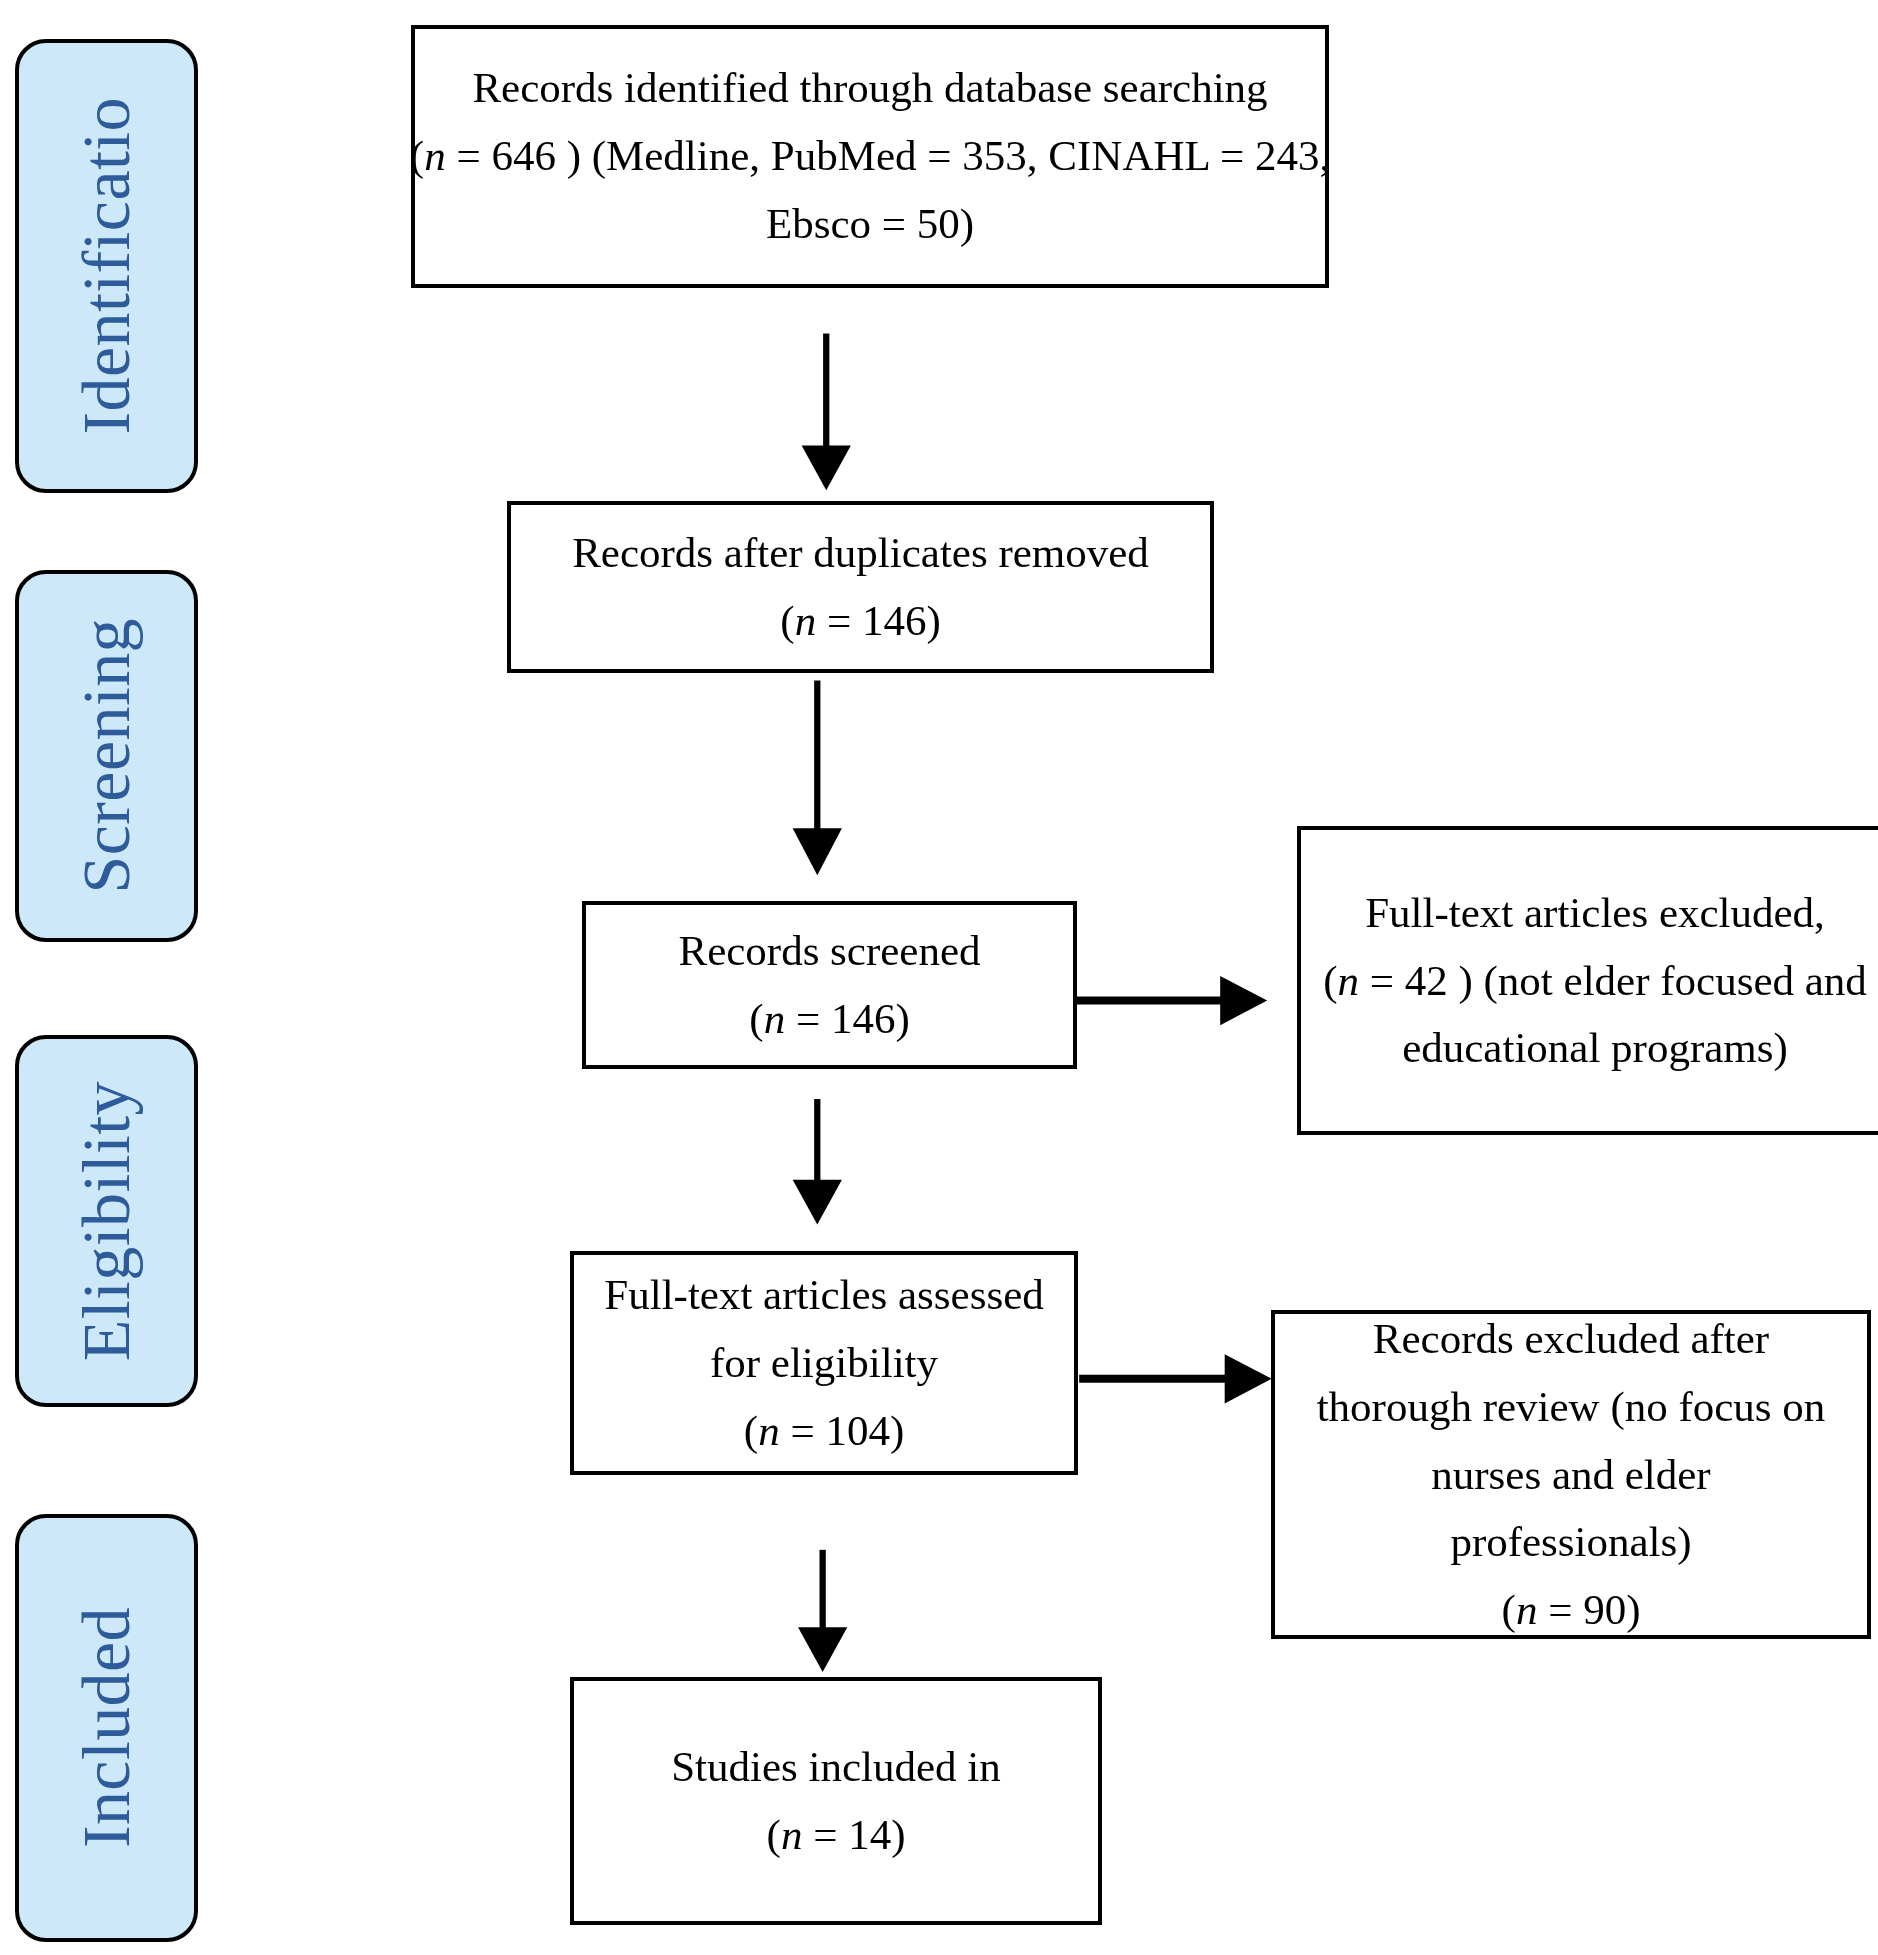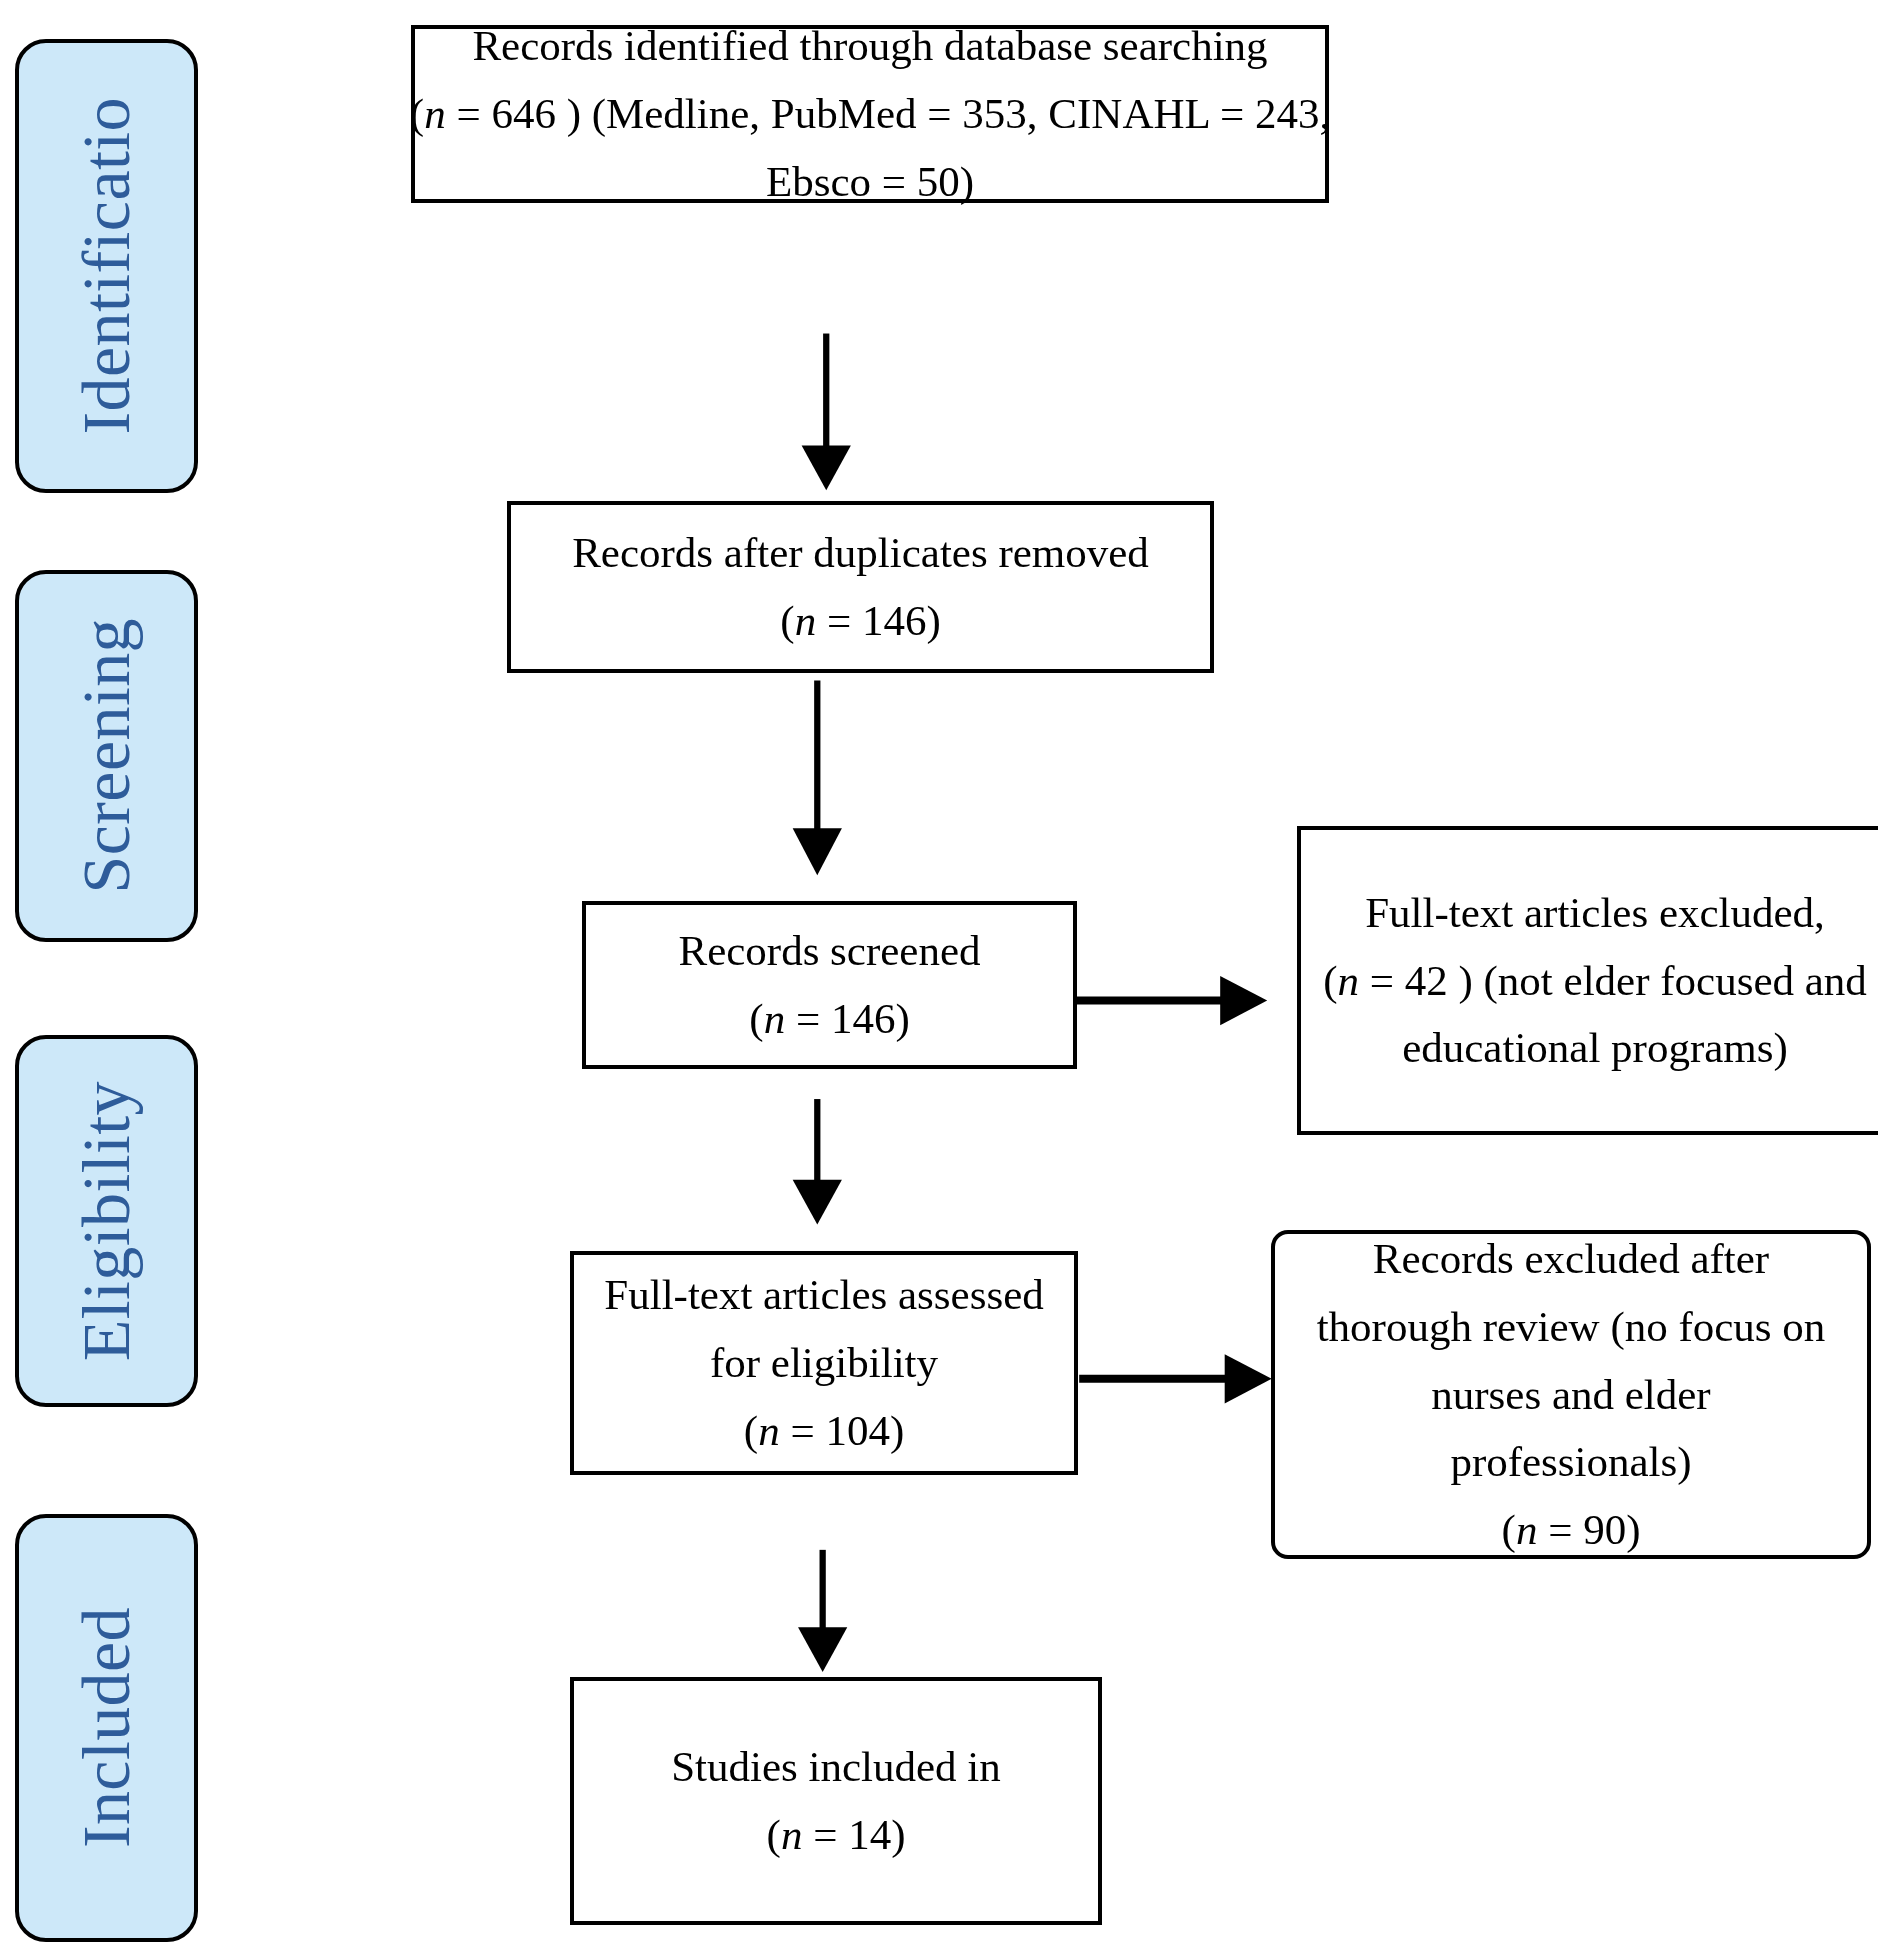--- a/index.html
+++ b/index.html
@@ -120,21 +120,21 @@
   </div>
 
   <div class="stage-tab" style="left:14.8px; top:1035px; width:183px; height:372px;">
     <span class="stage-tab-label">Eligibility</span>
   </div>
 
   <div class="stage-tab" style="left:14.8px; top:1514px; width:183px; height:428px;">
     <span class="stage-tab-label">Included</span>
   </div>
 
-  <div class="flow-box" style="left:411px; top:24.6px; width:918px; height:178px;align-items:center;">
+  <div class="flow-box" style="left:411px; top:24.6px; width:918px; height:263px;align-items:center;">
     <div class="flow-line">Records identified through database searching</div>
     <div class="flow-line">(<span class="it">n</span> = 646 ) (Medline, PubMed = 353, CINAHL = 243,</div>
     <div class="flow-line">Ebsco = 50)</div>
   </div>
 
   <div class="flow-box" style="left:507px; top:501px; width:707px; height:172px;">
     <div class="flow-line">Records after duplicates removed</div>
     <div class="flow-line">(<span class="it">n</span> = 146)</div>
   </div>
 
@@ -148,21 +148,21 @@
     <div class="flow-line">(<span class="it">n</span> = 42 ) (not elder focused and</div>
     <div class="flow-line">educational programs)</div>
   </div>
 
   <div class="flow-box" style="left:570px; top:1251px; width:508px; height:224px;">
     <div class="flow-line">Full-text articles assessed</div>
     <div class="flow-line">for eligibility</div>
     <div class="flow-line">(<span class="it">n</span> = 104)</div>
   </div>
 
-  <div class="flow-box" style="left:1271px; top:1230px; width:600px; height:329px;border-radius:17px;">
+  <div class="flow-box" style="left:1271px; top:1310px; width:600px; height:329px;">
     <div class="flow-line">Records excluded after</div>
     <div class="flow-line">thorough review (no focus on</div>
     <div class="flow-line">nurses and elder</div>
     <div class="flow-line">professionals)</div>
     <div class="flow-line">(<span class="it">n</span> = 90)</div>
   </div>
 
   <div class="flow-box" style="left:570px; top:1677px; width:532px; height:248px;">
     <div class="flow-line">Studies included in</div>
     <div class="flow-line">(<span class="it">n</span> = 14)</div>

